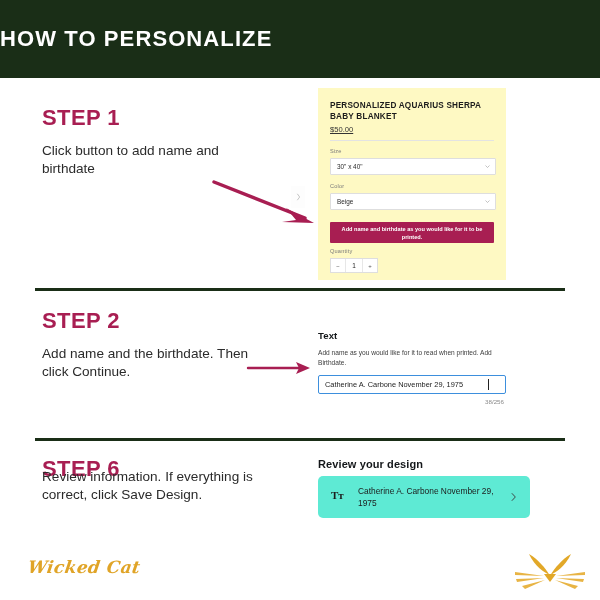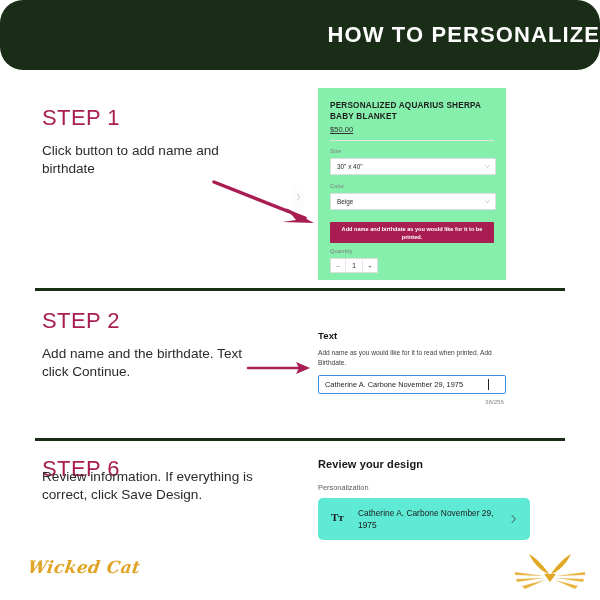--- a/index.html
+++ b/index.html
@@ -12,41 +12,40 @@
     background: #ffffff;
     font-family: "Liberation Sans", sans-serif;
     overflow: hidden;
     position: relative;
   }
 
   
   .header {
     position: absolute;
     left: 0; top: 0;
-    width: 600px; height: 70px;
+    width: 600px; height: 78px;
     background: #1a2e17;
     display: flex;
     align-items: center;
-    justify-content: flex-end;
-    border-radius: 23px;
+    justify-content: flex-start;
   }
   .header-title {
     color: #ffffff;
     font-size: 22px;
     font-weight: bold;
     letter-spacing: 1.1px;
     font-family: "Liberation Sans", sans-serif;
   }
 
   
   .step-title {
     position: absolute;
     color: #a81e52;
     font-size: 22px;
-    font-weight: normal;
+    font-weight: bold;
     letter-spacing: 0.4px;
     left: 42px;
   }
   .step-body {
     position: absolute;
     left: 42px;
     color: #2b2b2b;
     font-size: 13.6px;
     line-height: 18px;
   }
@@ -61,21 +60,21 @@
   }
 
   
   .arrow-svg { position: absolute; }
 
   
   .product-card {
     position: absolute;
     left: 318px; top: 88px;
     width: 188px; height: 192px;
-    background: #86efac;
+    background: #fef9c3;
   }
   .product-title {
     position: absolute;
     left: 12px; top: 12px;
     width: 164px;
     font-size: 8.2px;
     font-weight: bold;
     line-height: 11px;
     letter-spacing: 0.2px;
     color: #1c1c1c;
@@ -296,21 +295,21 @@
 
 <div class="carousel-next">
   <svg width="5" height="8" viewBox="0 0 6 10">
     <polyline points="1.5,1 4.5,5 1.5,9" fill="none" stroke="#bdbdbd" stroke-width="1.1"></polyline>
   </svg>
 </div>
 
 <div class="divider" style="top:288px;"></div>
 
 <div class="step-title" style="top:308px;">STEP 2</div>
-<div class="step-body" style="top:345px; width:225px;">Add name and the birthdate. Text click Continue.</div>
+<div class="step-body" style="top:345px; width:225px;">Add name and the birthdate. Then click Continue.</div>
 
 <svg class="arrow-svg" style="left:246px; top:359px;" width="68" height="18" viewBox="0 0 68 18">
   <line x1="2" y1="9" x2="54" y2="9" stroke="#a81e52" stroke-width="2.4" stroke-linecap="round"></line>
   <polygon points="64,9 50,3 53,9 50,15" fill="#a81e52"></polygon>
 </svg>
 
 <div class="text-panel">
   <div class="text-panel-title">Text</div>
   <div class="text-panel-help">Add name as you would like for it to read when printed. Add Birthdate.</div>
   <div class="text-input" title="Add name and birthdate">
@@ -320,21 +319,20 @@
   <div class="char-counter">38/256</div>
 </div>
 
 <div class="divider" style="top:438px;"></div>
 
 <div class="step-title" style="top:456px;">STEP 6</div>
 <div class="step-body" style="top:468px; width:245px;">Review information. If everything is correct, click Save Design.</div>
 
 <div class="review-panel">
   <div class="review-title">Review your design</div>
-  <div class="review-sublabel">Personalization</div>
   <div class="personalization-card">
     <span class="tt-icon">Tᴛ</span>
     <span class="pers-text">Catherine A. Carbone November 29, 1975</span>
     <svg class="pers-chev" viewBox="0 0 8 12">
       <polyline points="2,1.5 6.2,6 2,10.5" fill="none" stroke="#3a3a3a" stroke-width="1.1"></polyline>
     </svg>
   </div>
 </div>
 
 <div class="brand-wordmark">Wicked Cat</div>

